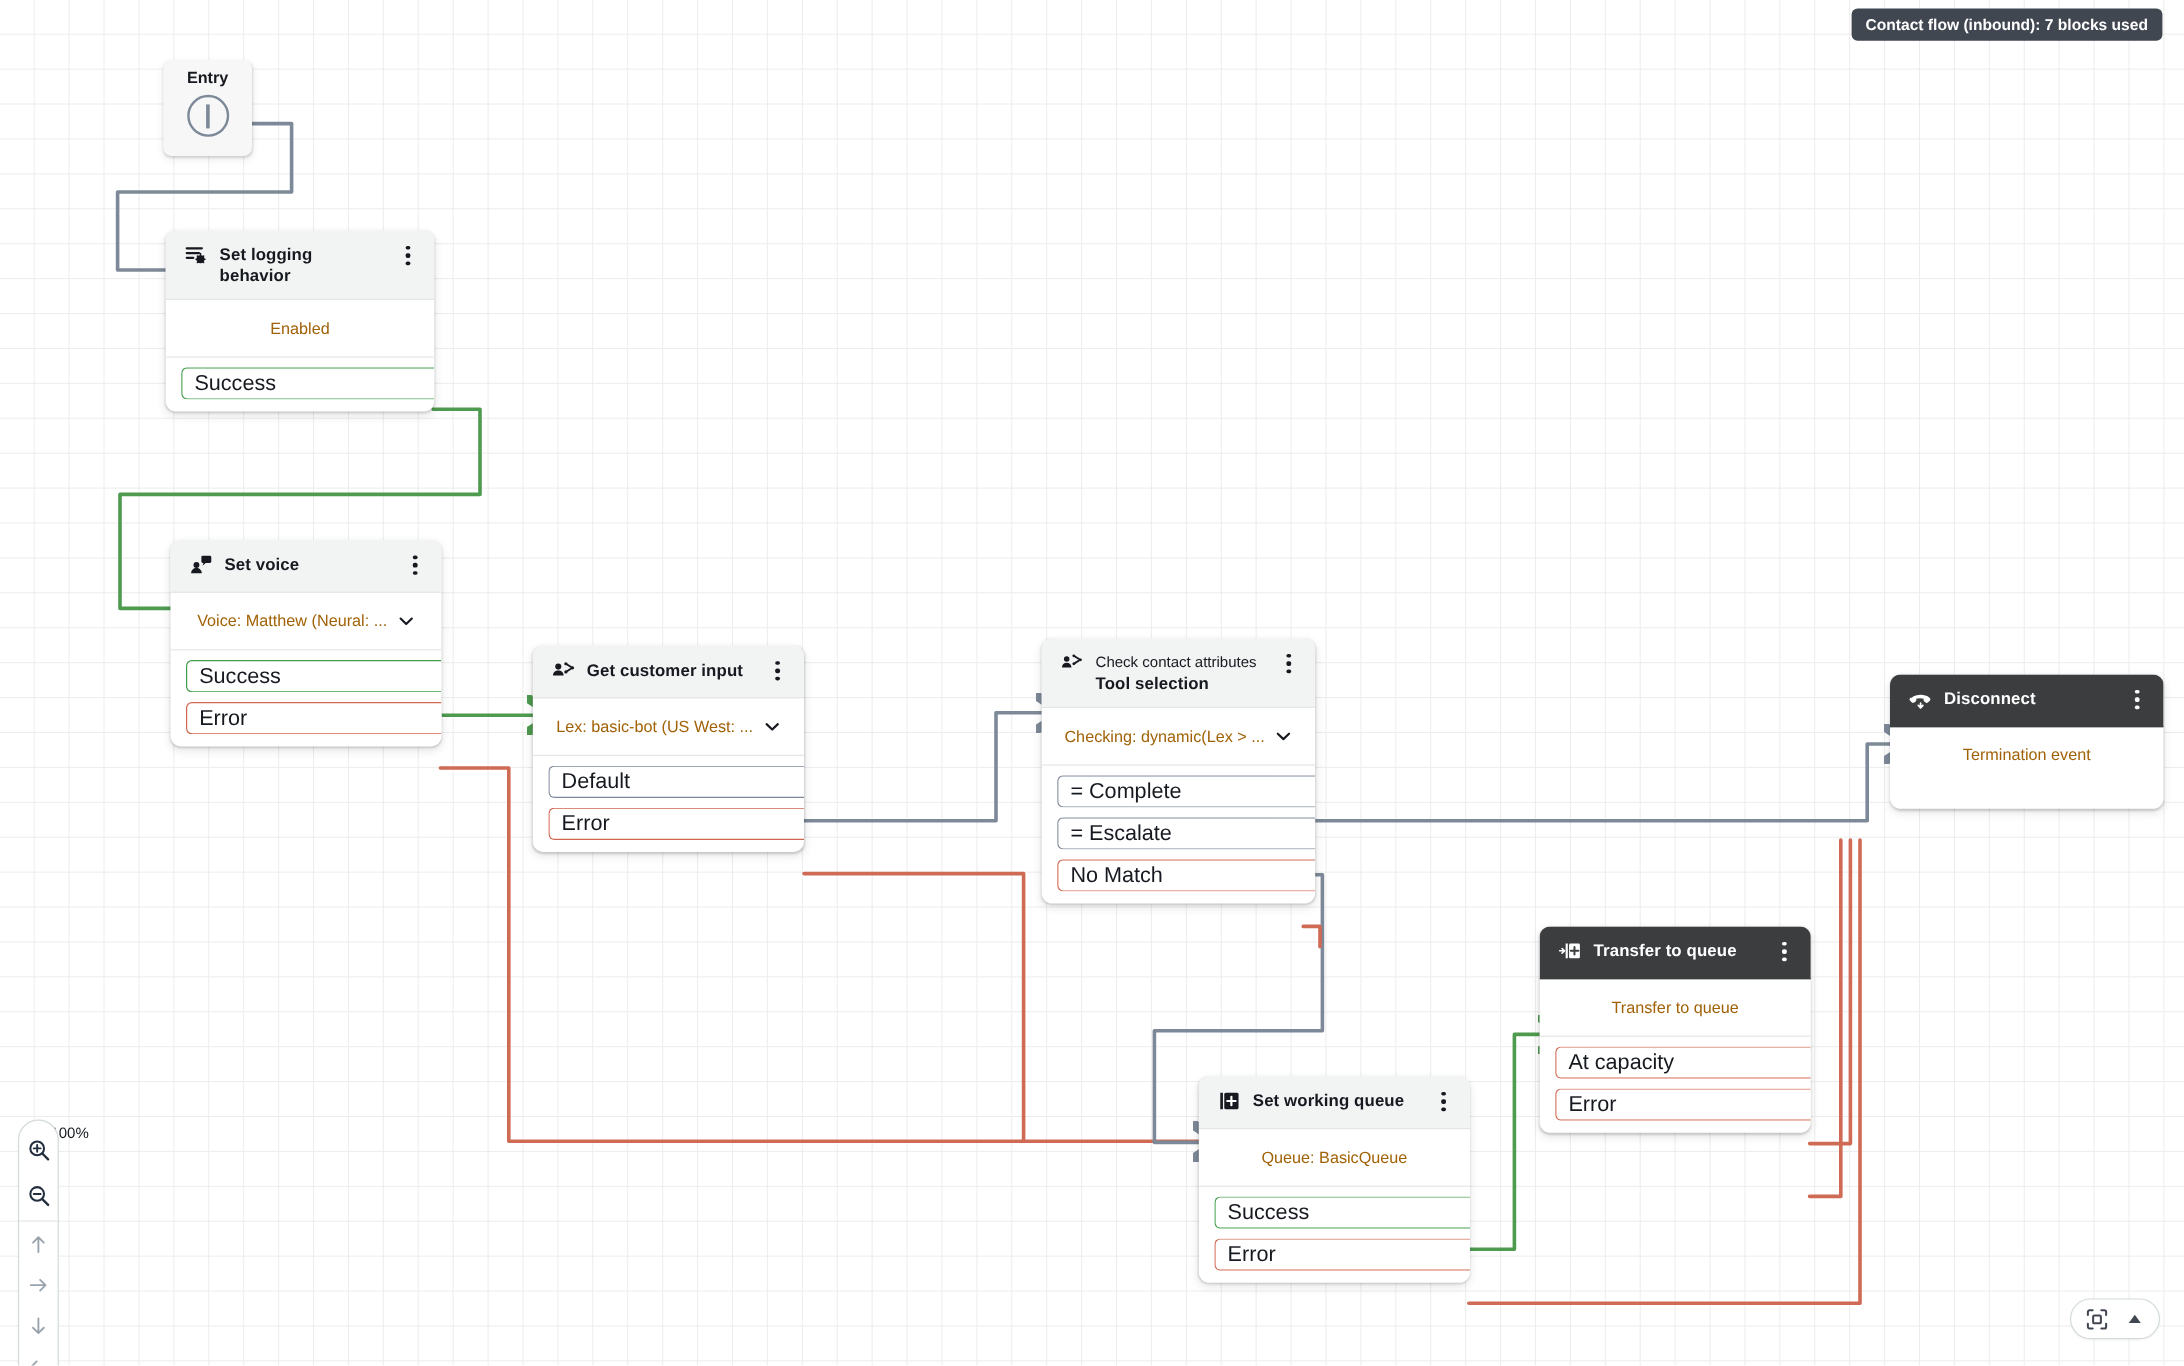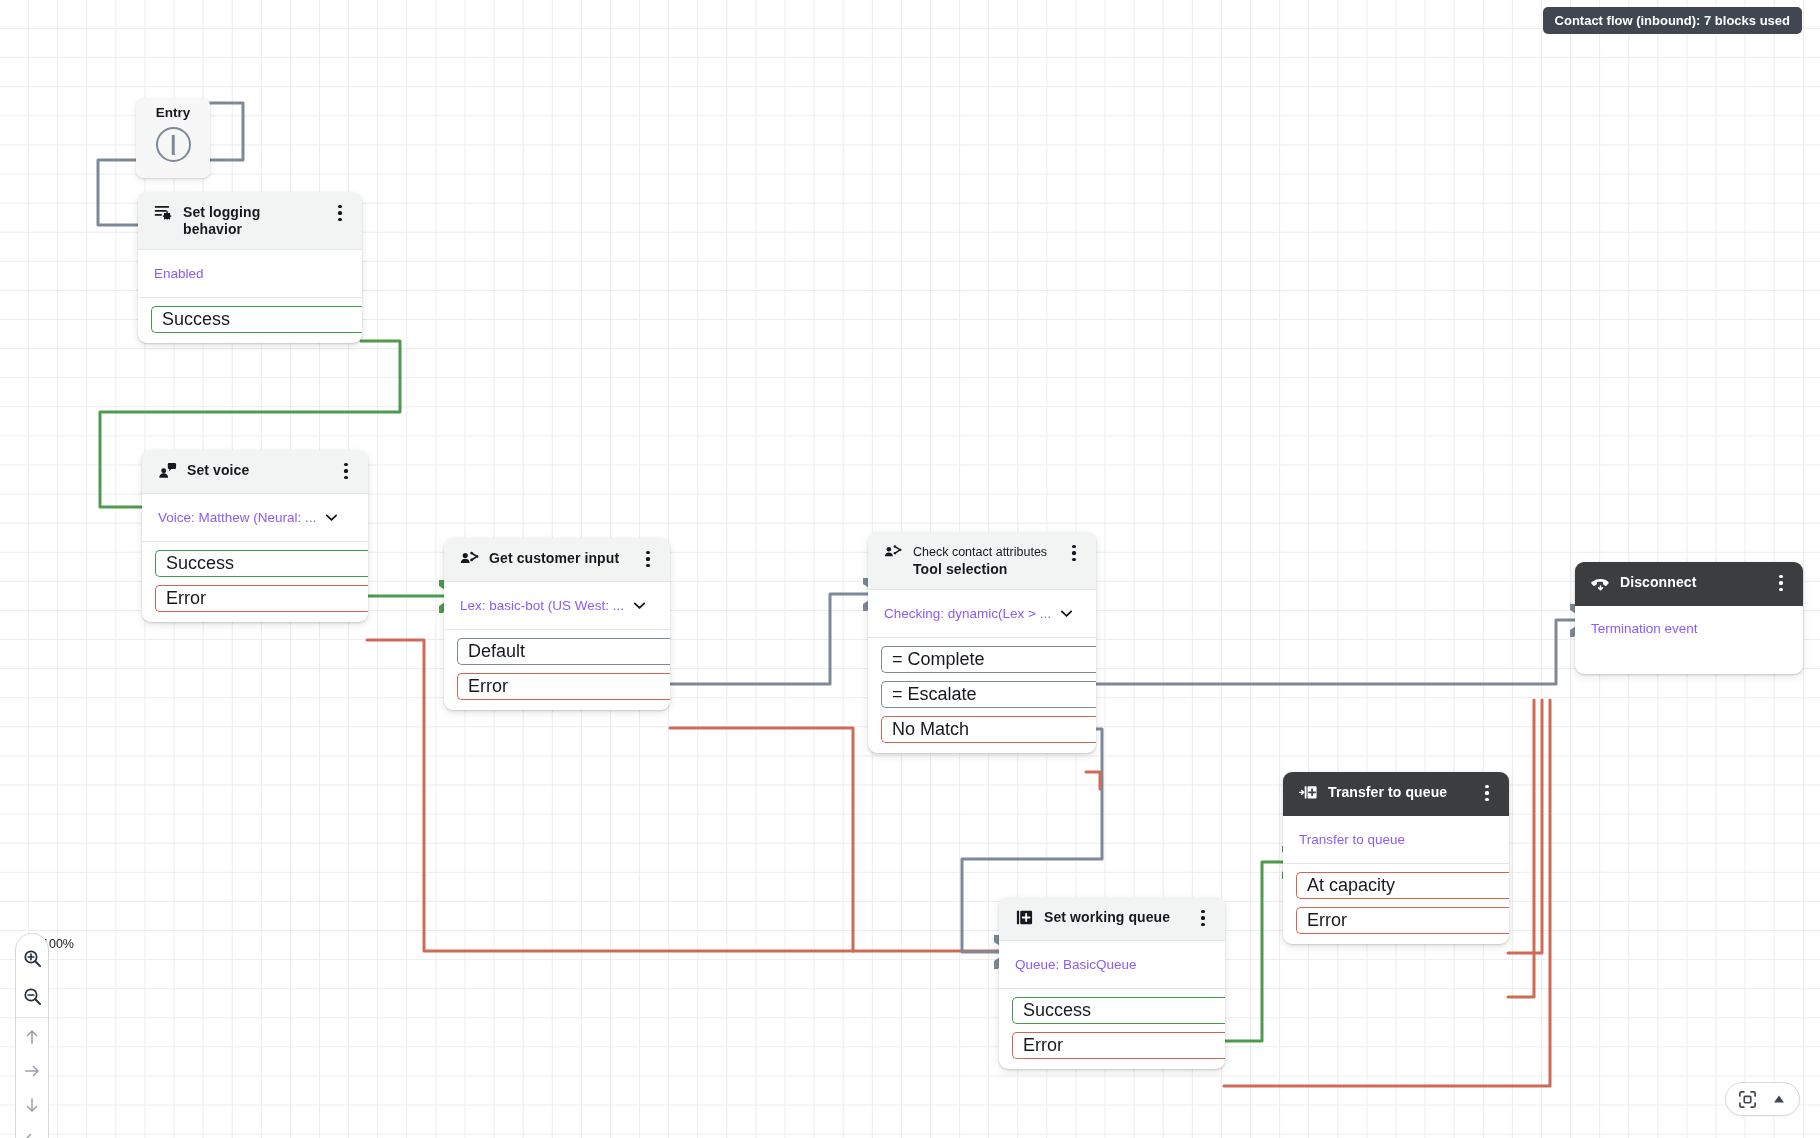--- a/index.html
+++ b/index.html
@@ -53,22 +53,22 @@
   .bk-kebab {
     width: 16px; height: 18px; flex: 0 0 16px;
     display: flex; flex-direction: column; justify-content: center; align-items: center; gap: 3px;
     cursor: pointer; margin-top: 1px;
   }
   .bk-kebab i { width: 3.2px; height: 3.2px; border-radius: 50%; background: #16191f; display: block; }
   .bk-head.dark .bk-kebab i { background: #ffffff; }
 
   .bk-body {
     padding: 14px 16px;
-    font-size: 13.5px; color: #8b5cf6; line-height: 18px;
-    display: flex; align-items: center; justify-content: flex-start; gap: 8px;
+    font-size: 13.5px; color: #a16207; line-height: 18px;
+    display: flex; align-items: center; justify-content: center; gap: 8px;
     border-bottom: 1px solid #e4e6e6;
     min-height: 48px;
   }
   .bk-body.noborder { border-bottom: none; }
   .bk-body .chev { flex: 0 0 auto; color: #16191f; }
 
   .bk-ports { padding: 8px 0 10px 0; display: flex; flex-direction: column; gap: 8px; }
   .port {
     margin-left: 13px;
     height: 27px;
@@ -190,21 +190,21 @@
 
     <path d="M1224,1086 L1550,1086 L1550,700" fill="none" stroke="#cf6a55" stroke-width="3" stroke-linecap="round" stroke-linejoin="round"></path>
 
     <path d="M1508,953 L1542,953 L1542,700" fill="none" stroke="#cf6a55" stroke-width="3" stroke-linecap="round" stroke-linejoin="round"></path>
 
     <path d="M1508,997 L1534,997 L1534,700" fill="none" stroke="#cf6a55" stroke-width="3" stroke-linecap="round" stroke-linejoin="round"></path>
   </svg>
 
   <div class="badge">Contact flow (inbound): 7 blocks used</div>
 
-  <div class="entry" style="left:136px; top:50px;margin-top:48px;">
+  <div class="entry" style="left:136px; top:50px;">
     <div class="entry-label">Entry</div>
     <div class="entry-circle"></div>
   </div>
 
   <div class="block" style="left:138px; top:192px; width:224px;">
     <div class="bk-head">
       <svg class="bk-icon" viewBox="0 0 24 24">
         <path d="M2 5h16M2 10h13M2 15h7" stroke="#16191f" stroke-width="2.2" stroke-linecap="round"></path>
         <circle cx="16.5" cy="16.5" r="4.2" fill="#16191f"></circle>
         <path d="M16.5 10.6v1.8M11.8 16.5h1.6M19.6 16.5h1.6M13.3 13.2l1.2 1.2M19.7 13.2l-1.2 1.2M13.3 19.9l1.2-1.2M19.7 19.9l-1.2-1.2" stroke="#16191f" stroke-width="1.7" stroke-linecap="round"></path>

